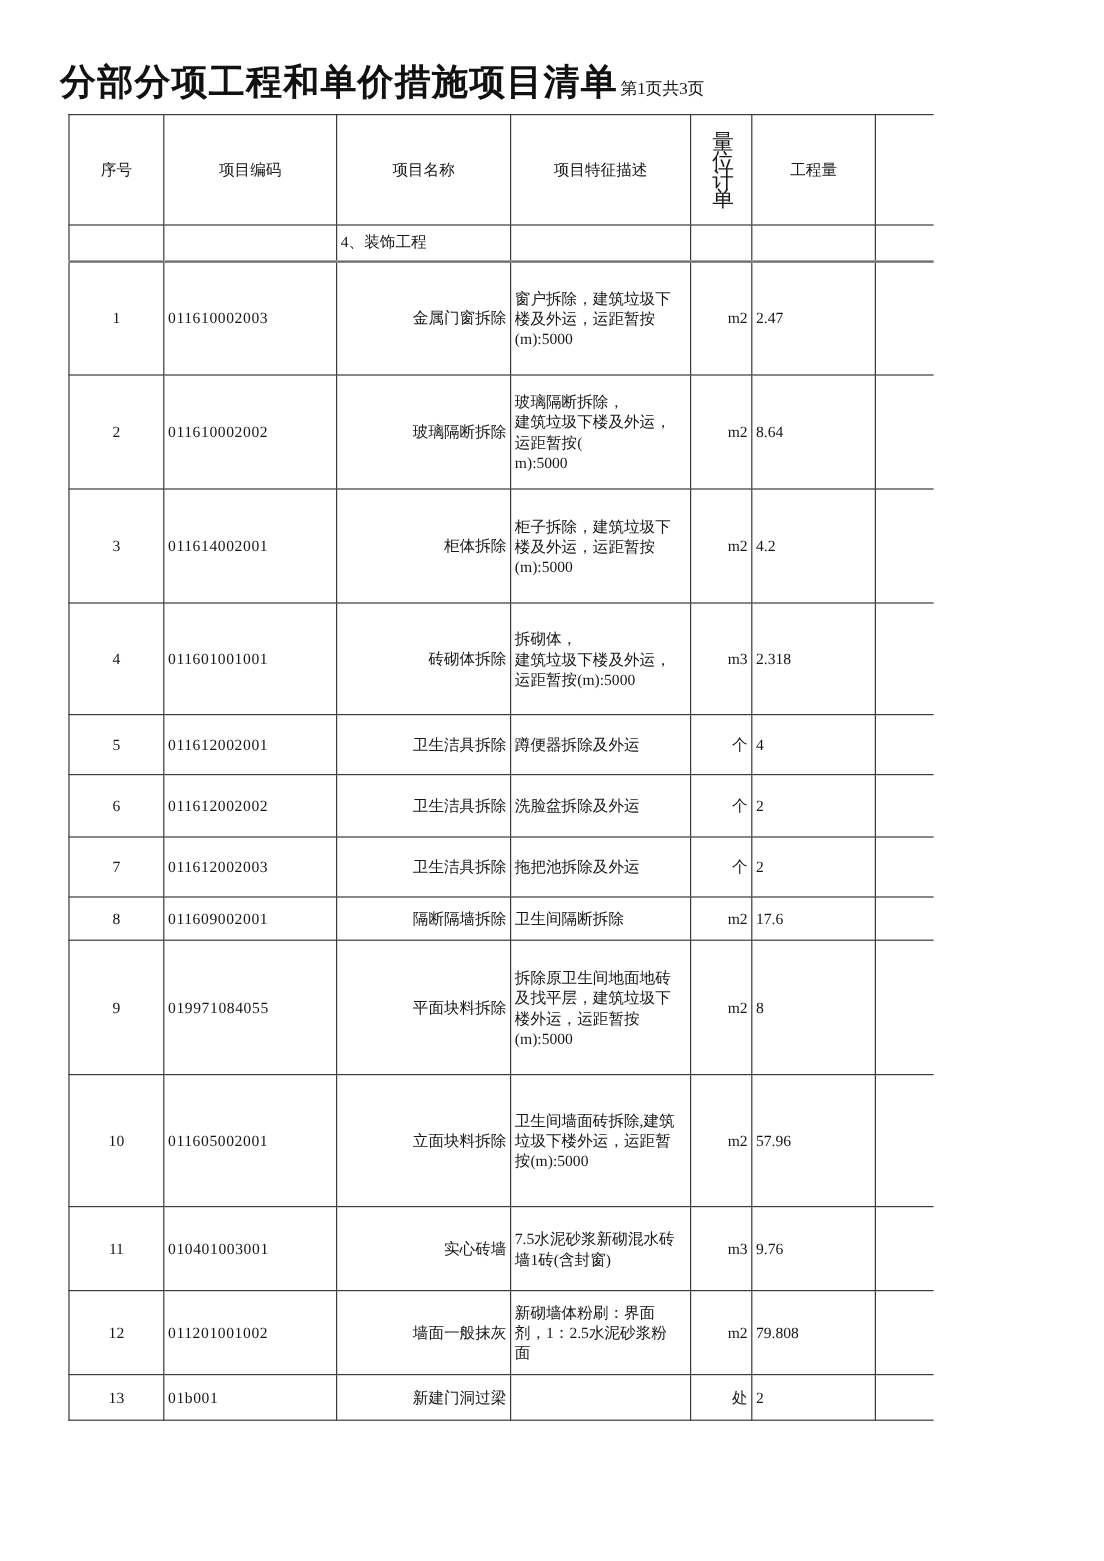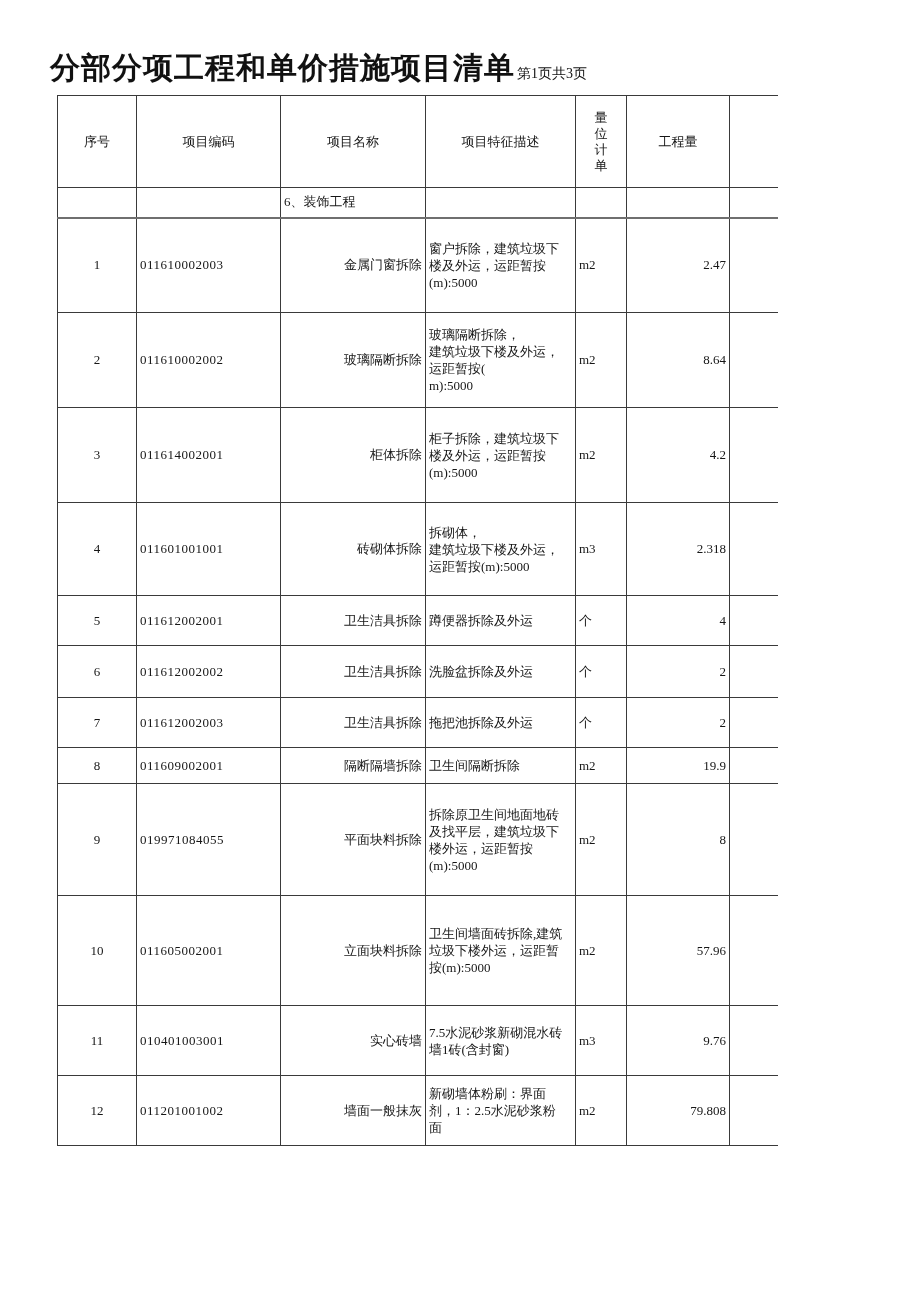--- a/index.html
+++ b/index.html
@@ -38,43 +38,43 @@
     vertical-align:top;
     padding-top:20px;
     font-size:14px;
   }
   td.th-unit { padding-top:13px; vertical-align:top; }
   .vtext {
     width:15px; margin:8px auto;
     word-break:break-all;
     line-height:16px;
     text-align:center;
-    font-size:13px;
+    font-size:18px;
   }
   td.th-est {
     border-top:none;            
     vertical-align:middle;
     text-align:right;
     padding:0 0 0 1px;
     font-size:13.5px;
   }
   
   tr.section-row td { border-bottom:2px solid #6f6f6f; }
   td.section-name { text-align:left; padding-left:4px; font-size:13.5px; }
   
   td.seq  { text-align:center; }
   td.code { text-align:left; padding-left:3px; letter-spacing:0.5px; }
   td.name { text-align:right; padding-left:4px; }
   td.feat {
     text-align:left; padding:3px 2px 3px 4px;
     white-space:pre-line;
     line-height:17px;
   }
-  td.unit { text-align:left; }
-  td.qty  { text-align:right; padding-right:3px; }
+  td.unit { text-align:right; }
+  td.qty  { text-align:left; padding-right:3px; }
   td.est  { }
 </style>
 </head>
 <body>
 
 <div class="page">
 
   <div class="title-row">
     <span class="doc-title">分部分项工程和单价措施项目清单</span><span class="page-info">第1页共3页</span>
   </div>
@@ -99,21 +99,21 @@
       <td class="th th-unit">
             <div class="vtext">量位计单</div>
           </td>
       <td class="th">工程量</td>
       <td class="th th-est">其中：暂估价</td>
     </tr>
 
     <tr class="section-row" style="height:30px">
       <td></td>
       <td></td>
-      <td class="section-name">6、装饰工程</td>
+      <td class="section-name">4、装饰工程</td>
       <td></td>
       <td></td>
       <td></td>
       <td></td>
     </tr>
 
     <tr style="height:95px">
       <td class="seq">1</td>
       <td class="code">011610002003</td>
       <td class="name">金属门窗拆除</td>
@@ -191,21 +191,21 @@
       <td class="qty">2</td>
       <td class="est"></td>
     </tr>
 
     <tr style="height:36px">
       <td class="seq">8</td>
       <td class="code">011609002001</td>
       <td class="name">隔断隔墙拆除</td>
       <td class="feat">卫生间隔断拆除</td>
       <td class="unit">m2</td>
-      <td class="qty">19.9</td>
+      <td class="qty">17.6</td>
       <td class="est"></td>
     </tr>
 
     <tr style="height:112px">
       <td class="seq">9</td>
       <td class="code">019971084055</td>
       <td class="name">平面块料拆除</td>
       <td class="feat">拆除原卫生间地面地砖
 及找平层，建筑垃圾下
 楼外运，运距暂按
@@ -243,15 +243,24 @@
       <td class="code">011201001002</td>
       <td class="name">墙面一般抹灰</td>
       <td class="feat">新砌墙体粉刷：界面
 剂，1：2.5水泥砂浆粉
 面</td>
       <td class="unit">m2</td>
       <td class="qty">79.808</td>
       <td class="est"></td>
     </tr>
 
+    <tr style="height:38px">
+      <td class="seq">13</td>
+      <td class="code">01b001</td>
+      <td class="name">新建门洞过梁</td>
+      <td class="feat"></td>
+      <td class="unit">处</td>
+      <td class="qty">2</td>
+      <td class="est"></td>
+    </tr>
   </tbody>
     </table>
 </div>
 
 </body></html>

